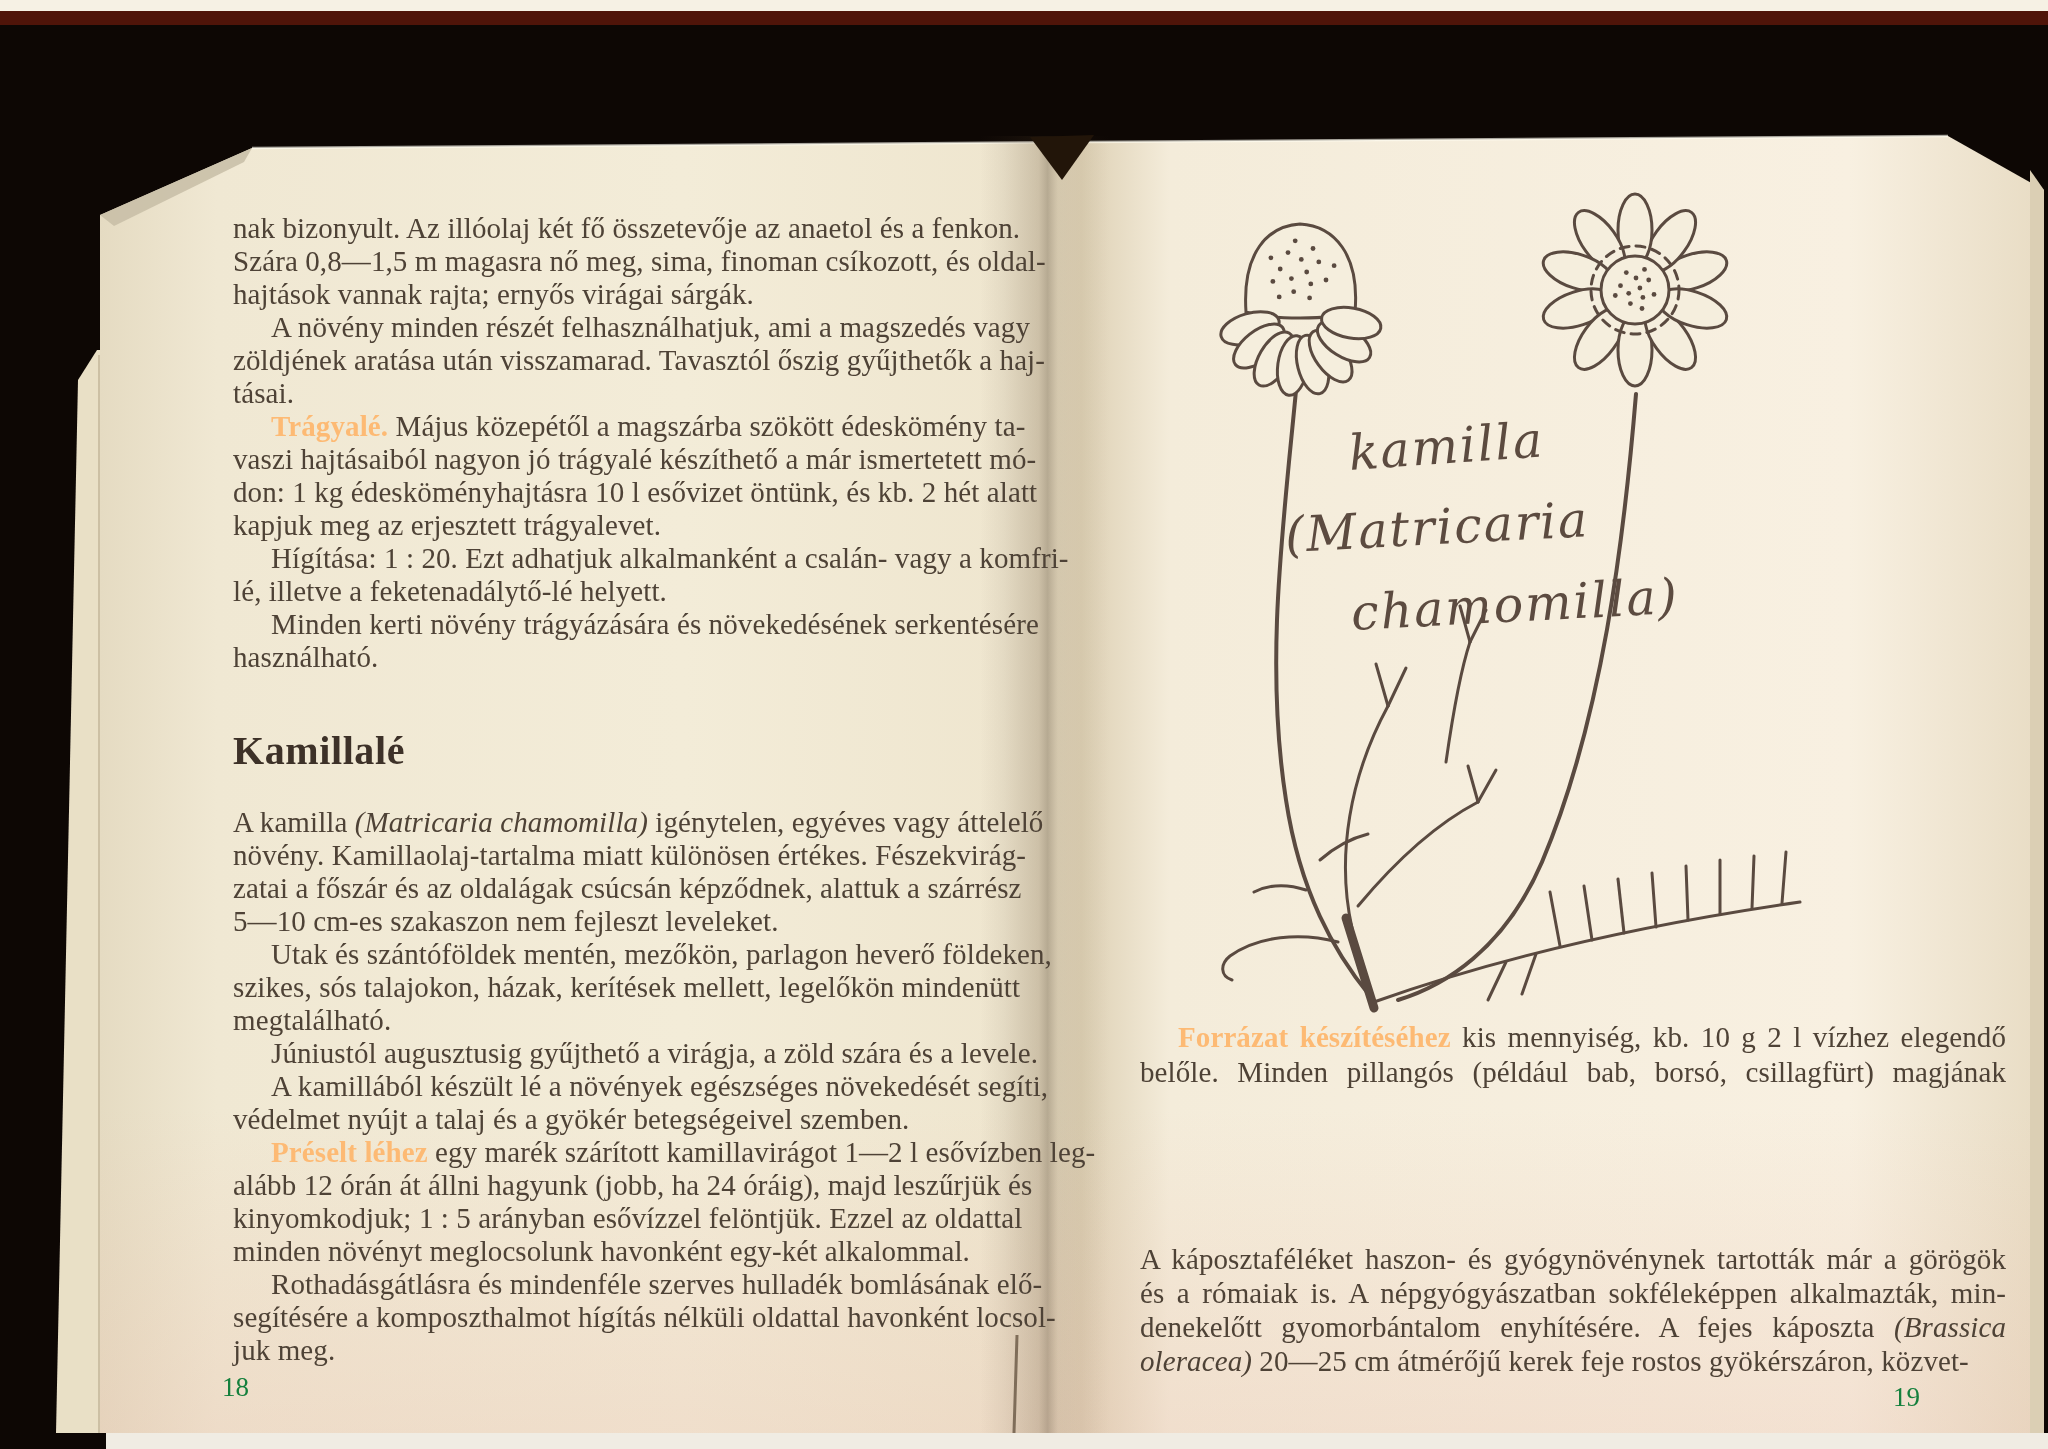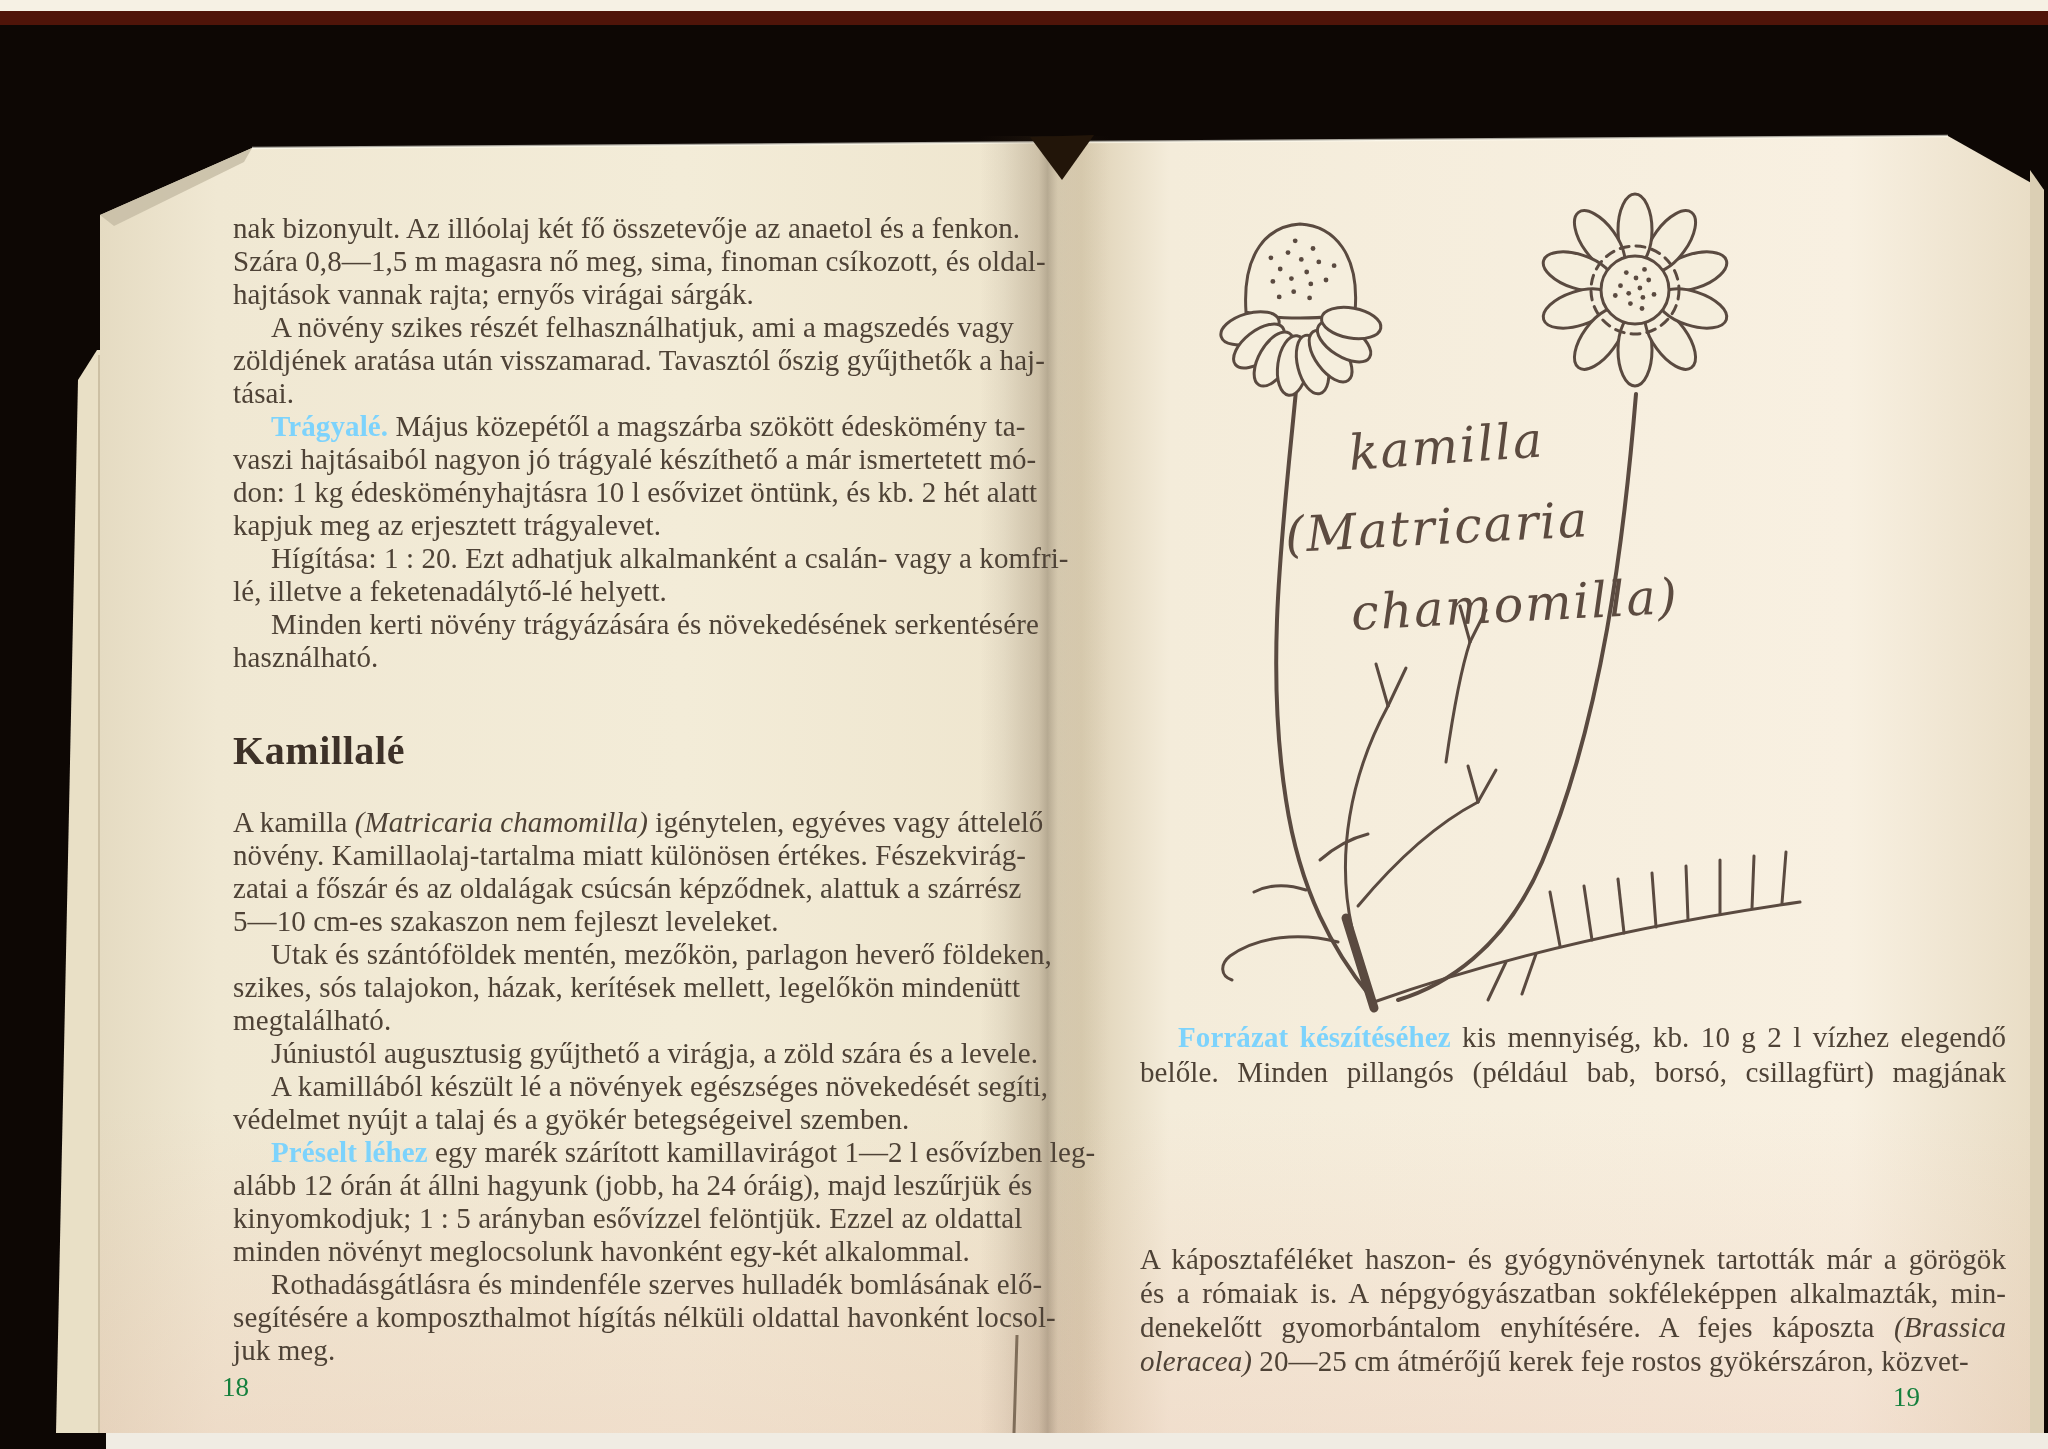--- a/index.html
+++ b/index.html
@@ -20,21 +20,21 @@
     height:33px; line-height:33px;
     text-align:justify; text-align-last:justify;
     letter-spacing:0.1px;
     white-space:nowrap;
   }
   .rt .line { height:35px; line-height:35px; }
   .rb .line { height:34px; line-height:34px; }
   .line.last { text-align-last:left; }
   .line.indent { text-indent:38px; }
   .para { margin:0; }
-  .b { font-weight:bold; color:#7dd3fc; }
+  .b { font-weight:bold; color:#fdba74; }
   .i { font-style:italic; }
   .heading {
     position:absolute; font-size:40px; font-weight:bold; color:#3d3128;
     letter-spacing:0.6px;
   }
   .pagenum { position:absolute; font-size:27px; color:#15803d; }
 
   
   #plant path, #plant line, #plant ellipse, #plant circle {
     stroke:#5a4a40; fill:none; stroke-width:3; stroke-linecap:round;
@@ -195,21 +195,21 @@
     </g>
   </svg>
 
   <div class="tblock" style="left:233px; top:212px; width:779px;">
       <div class="para">
         <div class="line">nak bizonyult. Az illóolaj két fő összetevője az anaetol és a fenkon.</div>
         <div class="line">Szára 0,8—1,5 m magasra nő meg, sima, finoman csíkozott, és oldal-</div>
         <div class="line last">hajtások vannak rajta; ernyős virágai sárgák.</div>
       </div>
       <div class="para">
-        <div class="line indent">A növény szikes részét felhasználhatjuk, ami a magszedés vagy</div>
+        <div class="line indent">A növény minden részét felhasználhatjuk, ami a magszedés vagy</div>
         <div class="line">zöldjének aratása után visszamarad. Tavasztól őszig gyűjthetők a haj-</div>
         <div class="line last">tásai.</div>
       </div>
       <div class="para">
         <div class="line indent"><span class="b">Trágyalé.</span> Május közepétől a magszárba szökött édeskömény ta-</div>
         <div class="line">vaszi hajtásaiból nagyon jó trágyalé készíthető a már ismertetett mó-</div>
         <div class="line">don: 1 kg édesköményhajtásra 10 l esővizet öntünk, és kb. 2 hét alatt</div>
         <div class="line last">kapjuk meg az erjesztett trágyalevet.</div>
       </div>
       <div class="para">

